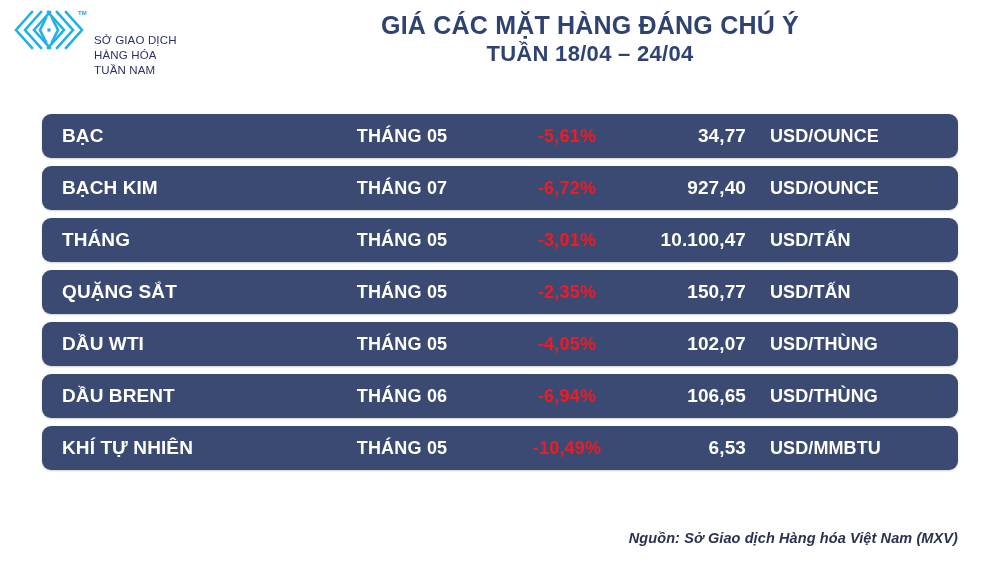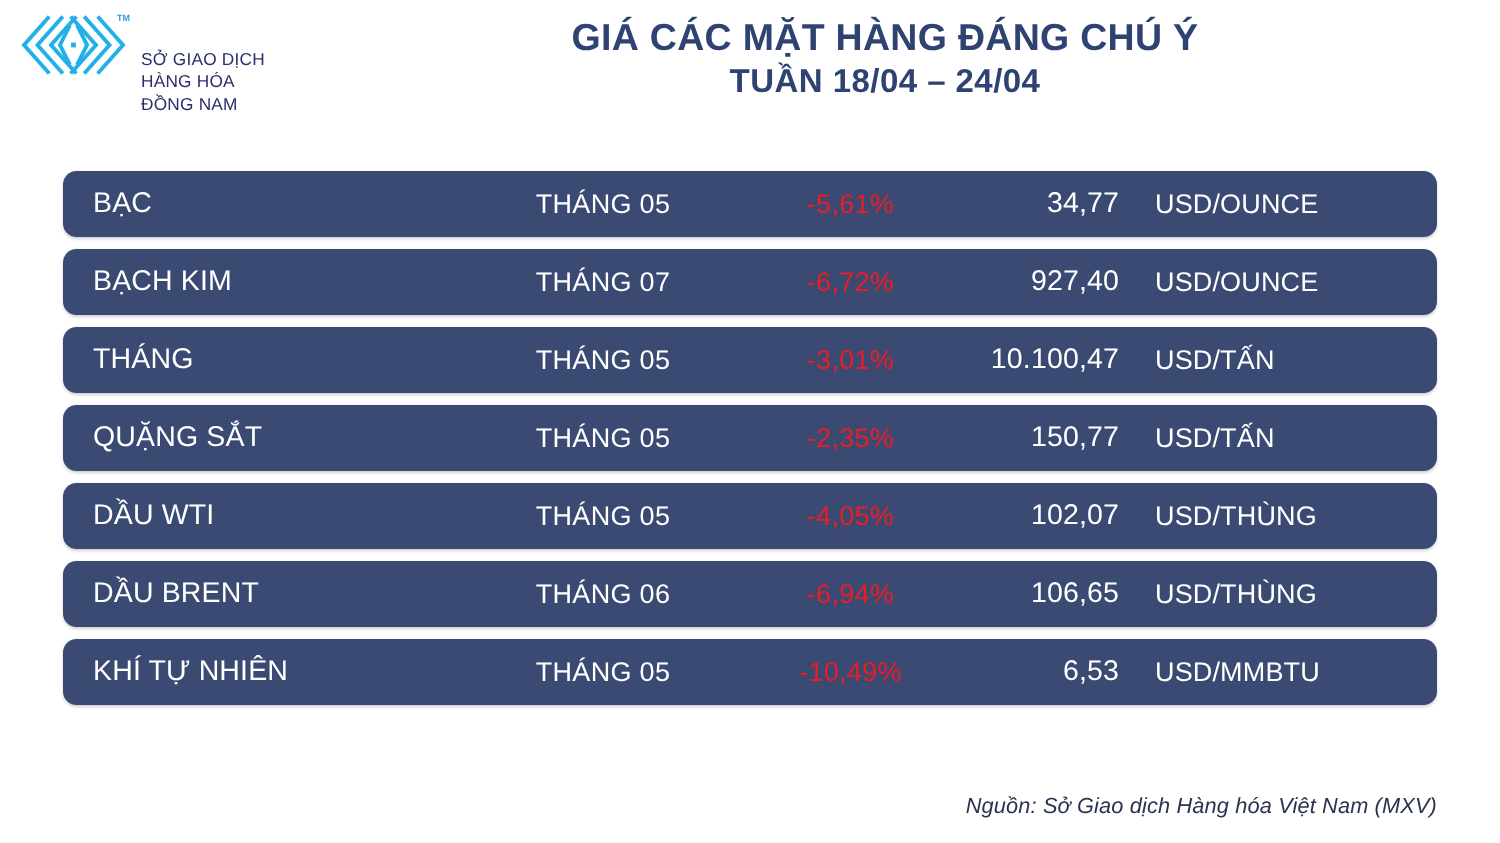--- a/index.html
+++ b/index.html
@@ -105,21 +105,21 @@
     border-radius: 9px;
     box-shadow: 0 1px 2px rgba(0,0,0,0.18);
   }
   .row:last-child { margin-bottom: 4px; }
 
   .cell {
     position: absolute;
     top: 0;
     height: 44px;
     line-height: 44px;
-    font-weight: normal;
+    font-weight: bold;
     white-space: nowrap;
     overflow: hidden;
   }
 
   .c-name {
     left: 20px;
     width: 250px;
     text-align: left;
     color: #ffffff;
     font-size: 19px;
@@ -159,21 +159,21 @@
   }
 
   
   #footer {
     position: absolute;
     right: 42px;
     bottom: 16px;
     text-align: right;
     color: #2b3150;
     font-size: 14.5px;
-    font-weight: normal;
+    font-weight: bold;
     font-style: italic;
     letter-spacing: 0.1px;
     white-space: nowrap;
   }
 </style>
 </head>
 <body>
 
 <div id="header">
 
@@ -190,21 +190,21 @@
           <polyline points="34,2 50,20 34,38"></polyline>
           <polyline points="38,8 44,20 38,32"></polyline>
         </g>
         <rect x="33.4" y="18.4" width="3.2" height="3.2" fill="#22b0e8"></rect>
       </svg>
       <span id="logo-tm">TM</span>
     </div>
     <div id="logo-text">
       <div>SỞ GIAO DỊCH</div>
       <div>HÀNG HÓA</div>
-      <div>ĐỒNG NAM</div>
+      <div>TUẦN NAM</div>
     </div>
   </div>
 
   <div id="title-block">
     <div id="chart-title">GIÁ CÁC MẶT HÀNG ĐÁNG CHÚ Ý</div>
     <div id="chart-subtitle">TUẦN 18/04 – 24/04</div>
   </div>
 
 </div>
 

